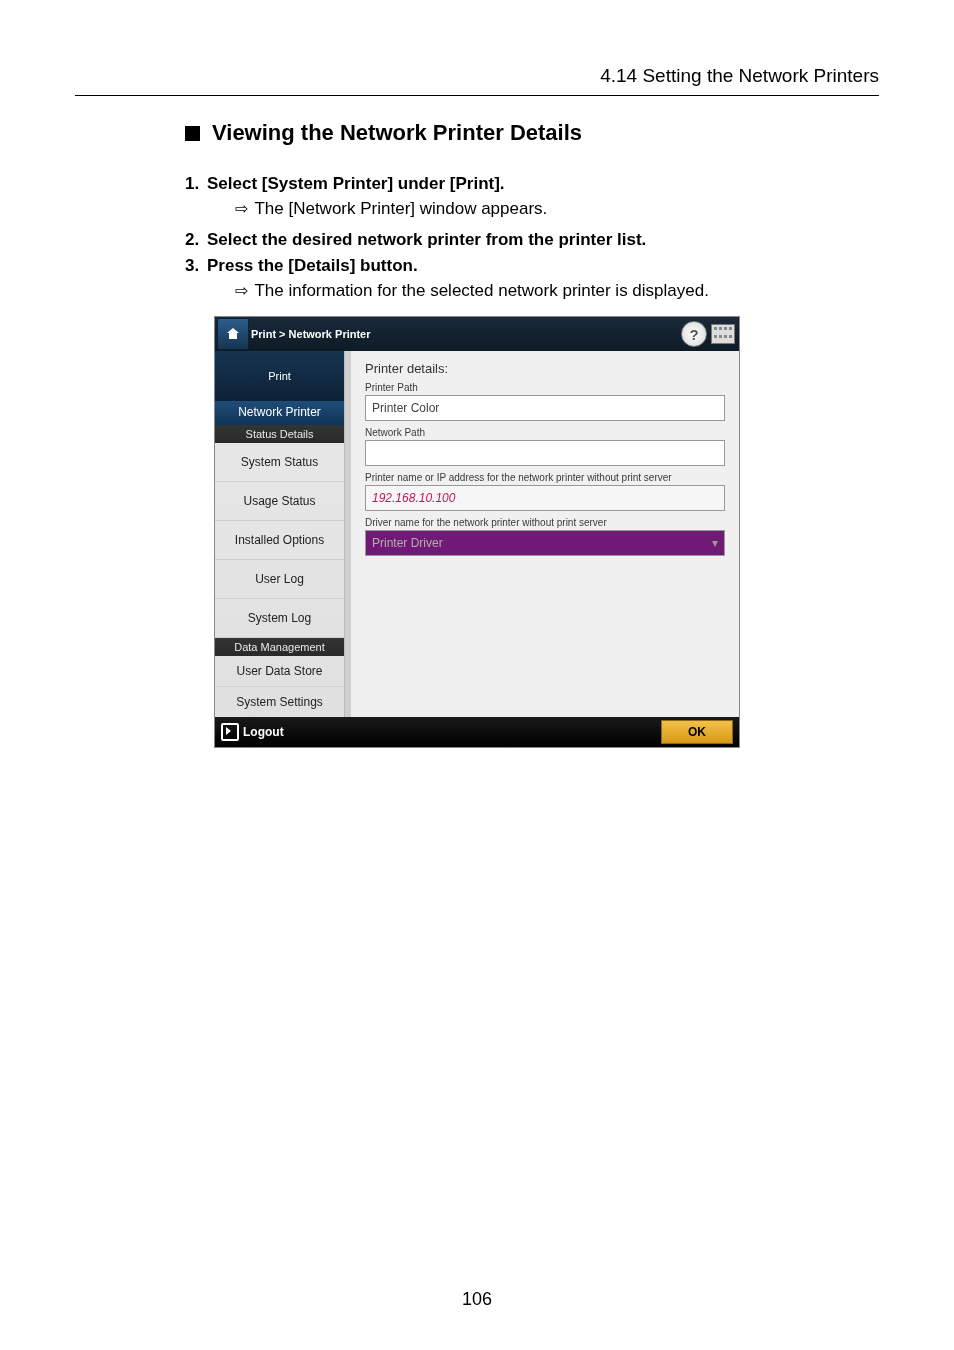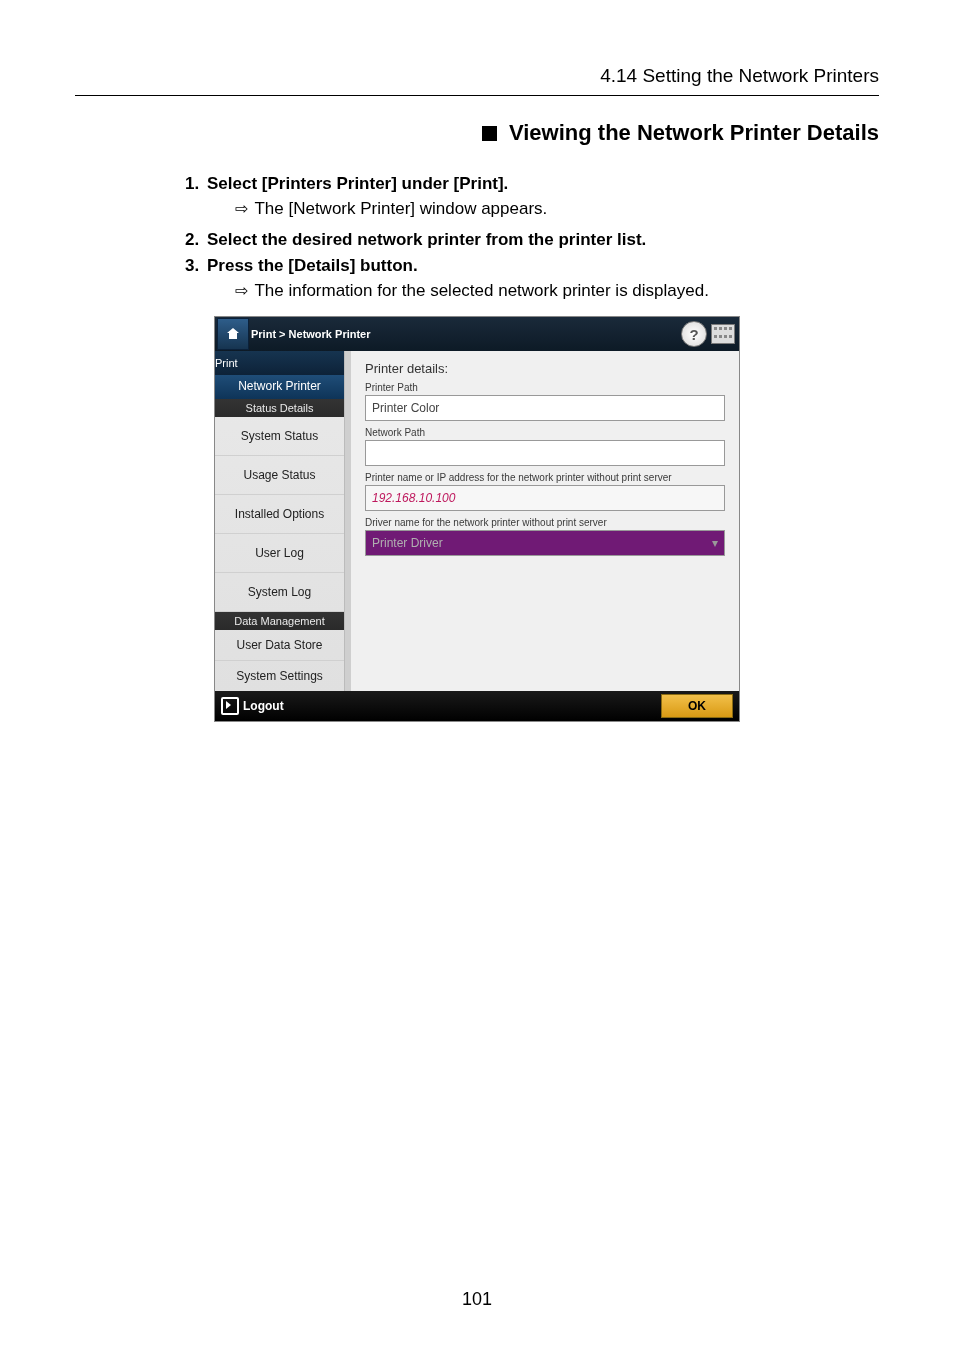--- a/index.html
+++ b/index.html
@@ -1,40 +1,40 @@
 <!DOCTYPE html>
 <html><head>
 <meta charset="utf-8">
 <style>
   html,body{margin:0;padding:0;background:#fff;font-family:Arial,Helvetica,sans-serif;color:#000;}
   .page{width:954px;min-height:1350px;margin:0 auto;position:relative;padding:60px 75px 0 75px;box-sizing:border-box;}
   .header-line{position:absolute;top:95px;left:75px;right:75px;border-bottom:1px solid #000;}
   .header-text{position:absolute;top:65px;right:75px;font-size:19px;}
-  .section-title{display:flex;align-items:center;margin-top:60px;margin-left:110px;justify-content:flex-end;}
+  .section-title{display:flex;align-items:center;margin-top:60px;margin-left:110px;}
   .black-sq{width:15px;height:15px;background:#000;display:inline-block;margin-right:12px;}
   .section-title-text{font-size:22px;font-weight:bold;}
   .steps{margin-top:28px;margin-left:110px;}
   .step-row{display:flex;margin-bottom:4px;}
   .step-num{font-weight:bold;font-size:17px;width:22px;flex-shrink:0;}
   .step-text{font-weight:bold;font-size:17px;}
   .result-row{display:flex;align-items:flex-start;margin-left:50px;margin-top:2px;margin-bottom:10px;}
   .arrow{font-size:16px;margin-right:6px;line-height:22px;}
   .result-text{font-size:17px;line-height:22px;}
   
   .shot{width:524px;margin:14px auto 0 auto;border:1px solid #888;background:#eee;}
   .shot-top{display:flex;align-items:center;background:linear-gradient(#1a2a3a,#0d1a26);height:34px;}
   .home-btn{width:30px;height:30px;margin:2px;background:linear-gradient(#2e5d8a,#163450);border:1px solid #0b213a;display:flex;align-items:center;justify-content:center;}
   .breadcrumb{color:#fff;font-size:11px;font-weight:bold;margin-left:0;}
   .spacer{flex:1;}
   .top-ic{width:24px;height:24px;border:1px solid #7a7a7a;border-radius:50%;margin-right:4px;display:flex;align-items:center;justify-content:center;color:#555;font-size:15px;font-weight:bold;background:radial-gradient(#fff,#d8d8d8);}
   .kb-ic{width:24px;height:20px;border:1px solid #7a7a7a;margin-right:4px;background:#ddd;display:flex;flex-wrap:wrap;padding:1px;box-sizing:border-box;}
   .kb-ic span{width:3px;height:3px;background:#888;margin:1px;}
   .shot-body{display:flex;}
   .sidebar{width:136px;background:linear-gradient(#e9e9e9,#e0e0e0);}
-  .side-hdr{background:linear-gradient(#163450,#0d2238);color:#fff;font-size:11px;text-align:left;padding:6px 0;}
+  .side-hdr{background:linear-gradient(#163450,#0d2238);color:#fff;font-size:11px;text-align:center;padding:19px 0;}
   .side-sel{background:linear-gradient(#1f4d78,#0e3458);color:#fff;font-size:12px;text-align:center;padding:4px 4px 6px;line-height:14px;}
   .side-sub{background:linear-gradient(#333,#2a2a2a);color:#e9e9e9;font-size:11px;text-align:center;padding:3px 0;}
   .side-item{color:#222;font-size:12px;text-align:center;padding:12px 0;border-bottom:1px solid #d0d0d0;}
   .side-hdr2{background:linear-gradient(#333,#2a2a2a);color:#e9e9e9;font-size:11px;text-align:center;padding:3px 0;}
   .side-scroll{width:6px;background:#cfcfcf;border-left:1px solid #bbb;}
   .side-wrap{display:flex;}
   .side-list{flex:1;}
   .content{flex:1;background:#f0f0f0;padding:10px 14px 8px 14px;font-size:11px;color:#333;}
   .ct-title{font-size:13px;margin-bottom:6px;}
   .ct-lbl{font-size:10px;color:#3a3a3a;margin:6px 0 2px;}
@@ -58,21 +58,21 @@
   <div class="header-line"></div>
 
   <div class="section-title">
     <span class="black-sq"></span>
     <span class="section-title-text">Viewing the Network Printer Details</span>
   </div>
 
   <div class="steps">
     <div class="step-row">
       <div class="step-num">1.</div>
-      <div class="step-text">Select [Printers Printer] under [Print].</div>
+      <div class="step-text">Select [System Printer] under [Print].</div>
     </div>
     <div class="result-row">
       <span class="arrow">⇨</span>
       <span class="result-text">The [Network Printer] window appears.</span>
     </div>
     <div class="step-row">
       <div class="step-num">2.</div>
       <div class="step-text">Select the desired network printer from the printer list.</div>
     </div>
     <div class="step-row" style="margin-top:6px">
@@ -146,14 +146,14 @@
     </div>
     <div class="shot-bottom">
       <div class="logout">
         <span class="logout-ic"></span>
         <span>Logout</span>
       </div>
       <div class="ok-btn">OK</div>
     </div>
   </div>
 
-  <div class="page-num">101</div>
+  <div class="page-num">106</div>
 </div>
 
 </body></html>

